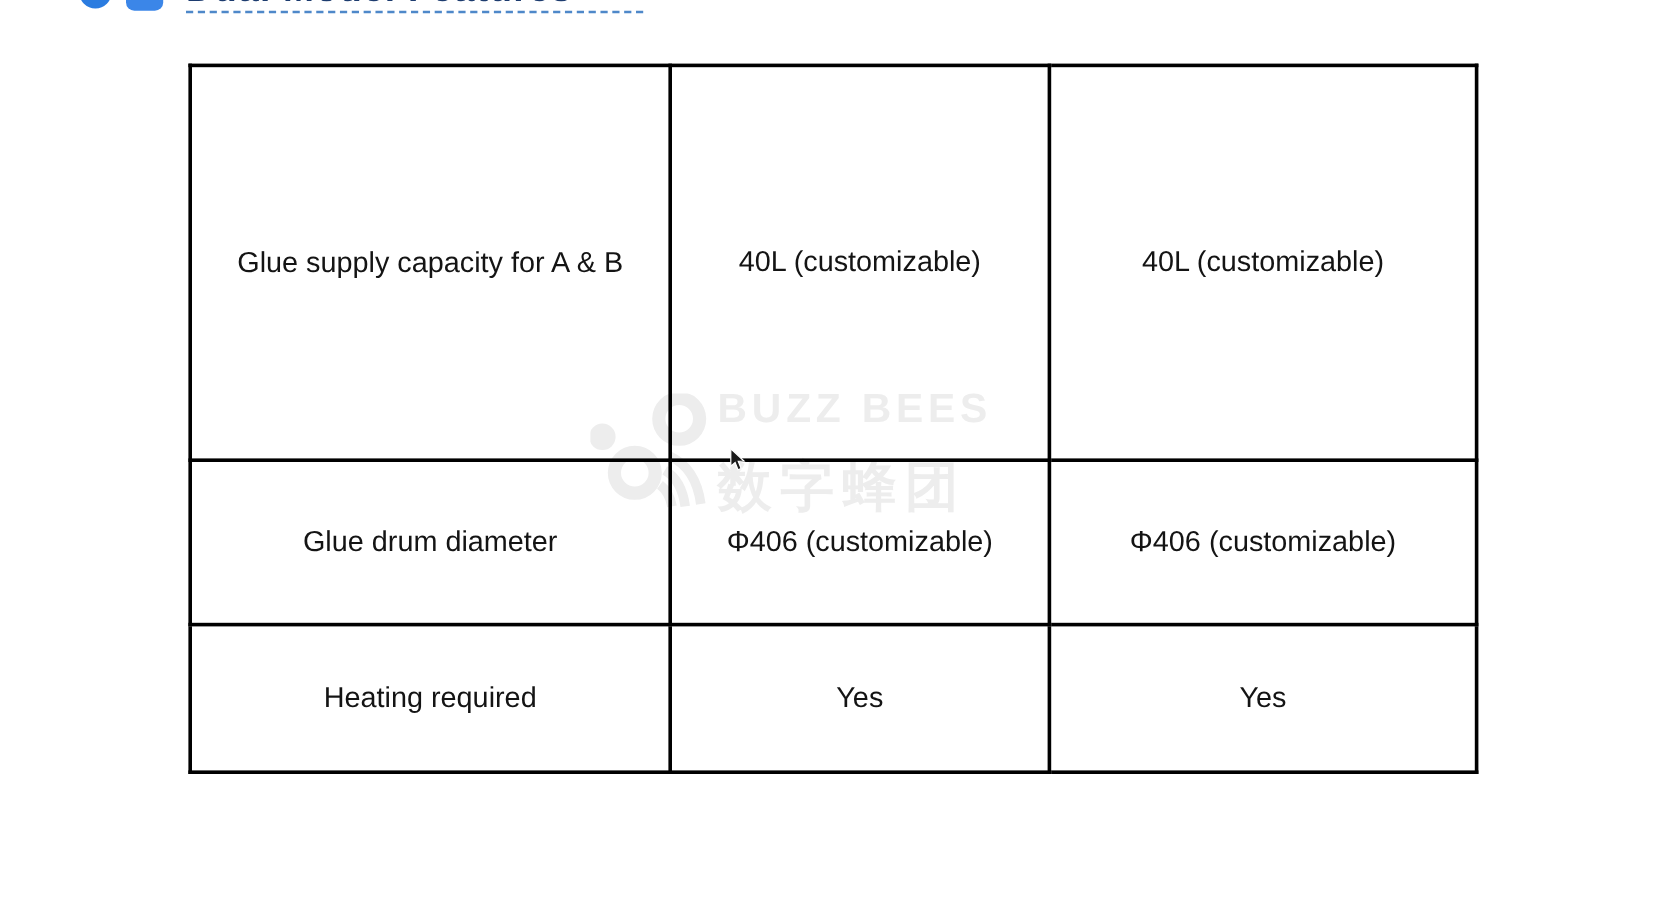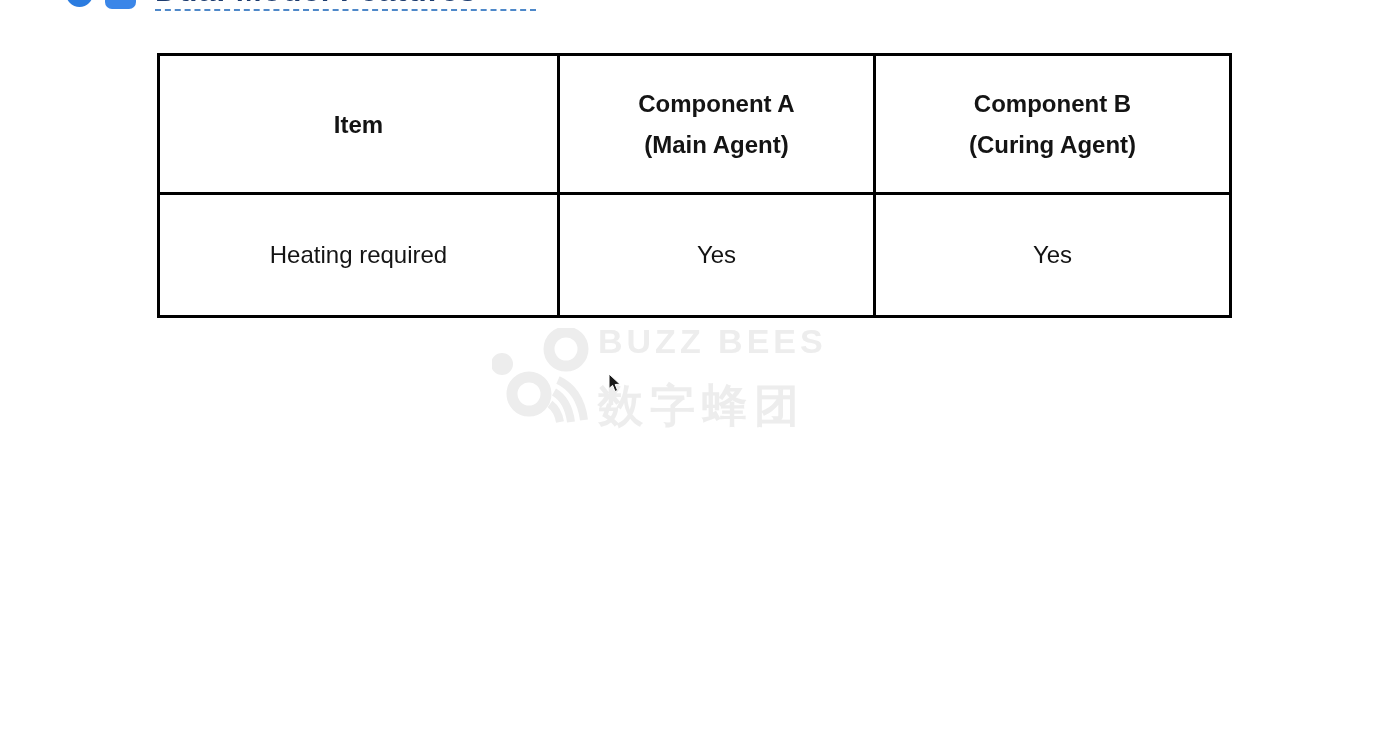--- a/index.html
+++ b/index.html
@@ -64,30 +64,31 @@
     <div class="wm-line2">数字蜂团</div>
   </div>
 
   <table class="spec">
     <colgroup>
         <col style="width:400px">
         <col style="width:316px">
         <col style="width:356px">
       </colgroup>
     <tbody>
-      <tr class="hdr">
-        <td>Item</td>
+      <tr class="r1">
         <td>
-          <span class="hline">Component A</span>
-          <span class="hline">(Main Agent)</span>
+          <span class="wrap-narrow">Glue supply capacity for A &amp; B</span>
         </td>
-        <td>
-          <span class="hline">Component B</span>
-          <span class="hline">(Curing Agent)</span>
-        </td>
+        <td>40L (customizable)</td>
+        <td>40L (customizable)</td>
+      </tr>
+      <tr class="r2">
+        <td>Glue drum diameter</td>
+        <td>Φ406 (customizable)</td>
+        <td>Φ406 (customizable)</td>
       </tr>
       <tr class="r3">
         <td>Heating required</td>
         <td>Yes</td>
         <td>Yes</td>
       </tr>
     </tbody>
   </table>
 
   <svg class="cursor" width="14" height="20" viewBox="0 0 14 20">

